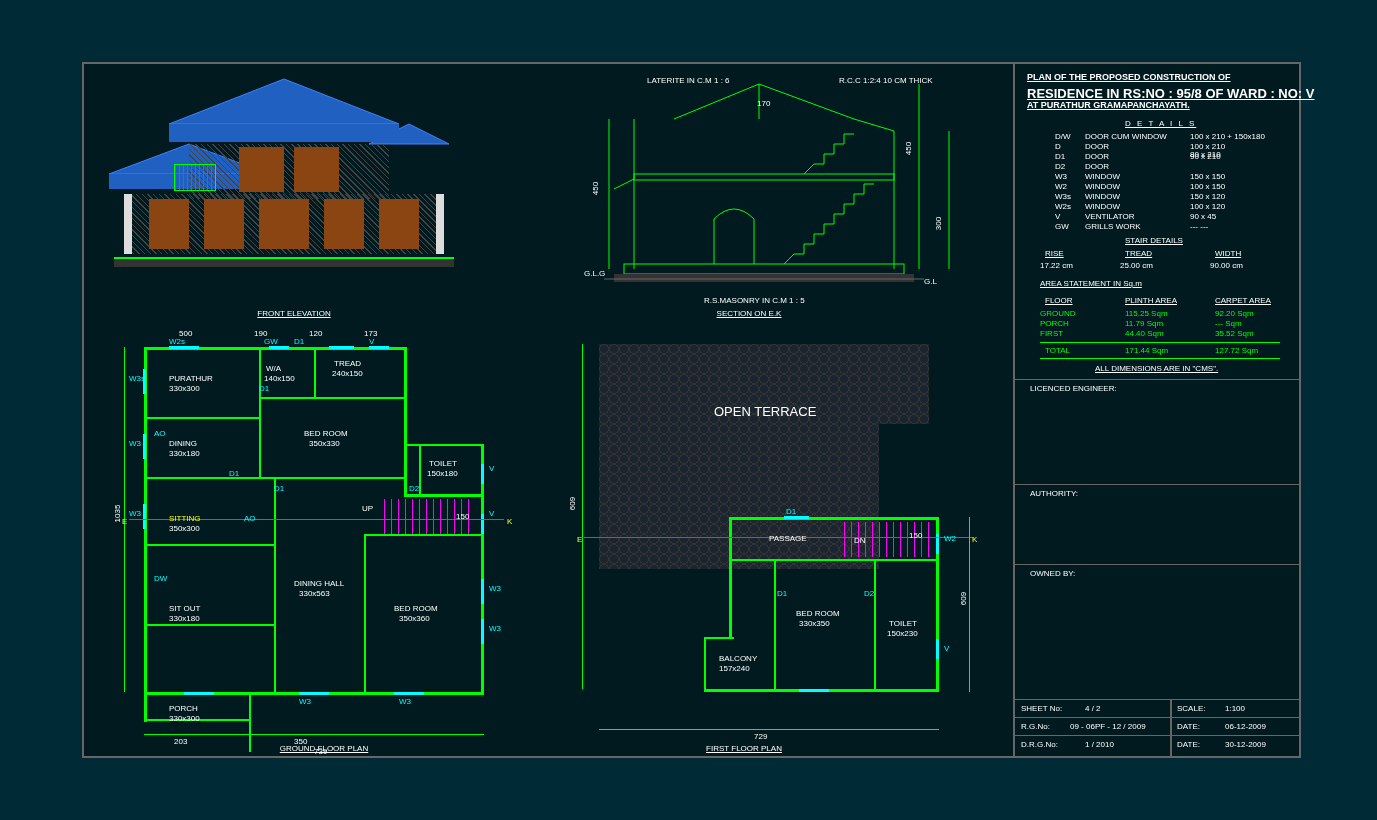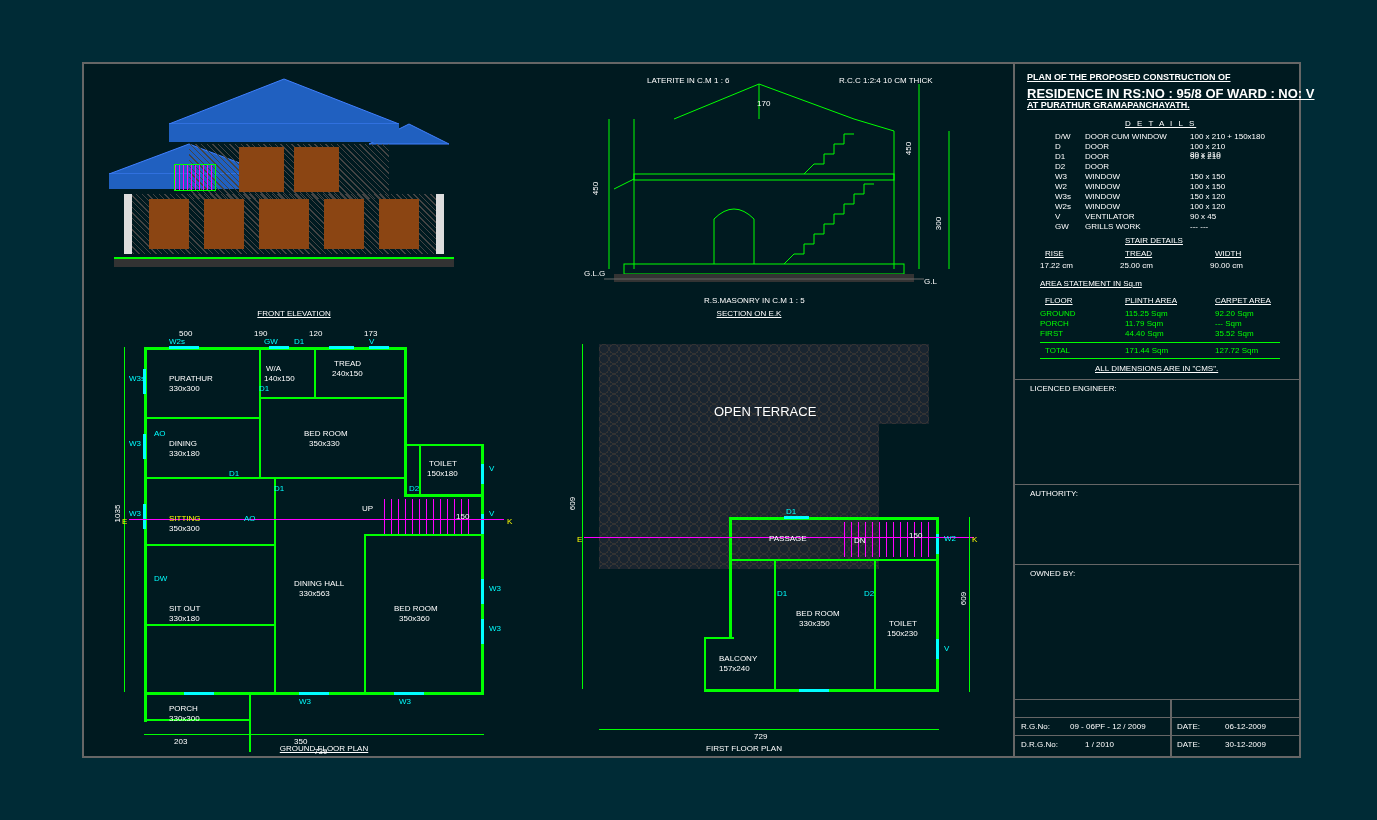--- a/index.html
+++ b/index.html
@@ -259,21 +259,21 @@
 <div class="txt y" style="left:398px;top:196px">K</div>
 <div class="txt w" style="left:335px;top:192px">150</div>
 
 <div class="dim-v" style="left:8px;top:5px;height:345px"></div>
 <div class="txt w" style="left:-8px;top:160px;transform:rotate(-90deg)">609</div>
 <div class="dim-v" style="left:395px;top:178px;height:175px"></div>
 <div class="txt w" style="left:383px;top:255px;transform:rotate(-90deg)">609</div>
 <div class="dim" style="left:25px;top:390px;width:340px"></div>
 <div class="txt w" style="left:180px;top:393px">729</div>
 </div>
-<div class="lbl" style="left:600px;top:680px;width:120px;">FIRST FLOOR PLAN</div>
+<div class="lbl" style="left:600px;top:680px;width:120px;text-decoration:underline">FIRST FLOOR PLAN</div>
 
 <div class="panel-title" style="left:931px">
 <div class="txt w u" style="left:12px;top:8px;font-size:9px;font-weight:bold">PLAN OF THE PROPOSED CONSTRUCTION OF</div>
 <div class="txt w u" style="left:12px;top:22px;font-size:13px;font-weight:bold">RESIDENCE IN RS:NO : 95/8 OF WARD : NO: V</div>
 <div class="txt w u" style="left:12px;top:36px;font-size:9px;font-weight:bold">AT PURATHUR GRAMAPANCHAYATH.</div>
 <div class="txt w u" style="left:110px;top:55px;letter-spacing:2px">D E T A I L S</div>
 
 <div style="position:absolute;left:40px;top:68px;width:230px">
 <div class="txt w" style="left:0;top:0">D/W</div>
           <div class="txt w" style="left:30px;top:0">DOOR CUM WINDOW</div>
@@ -337,20 +337,26 @@
 
 <div class="divider-h" style="top:315px"></div>
 <div class="txt w" style="left:15px;top:320px">LICENCED ENGINEER:</div>
 <div class="divider-h" style="top:420px"></div>
 <div class="txt w" style="left:15px;top:425px">AUTHORITY:</div>
 <div class="divider-h" style="top:500px"></div>
 <div class="txt w" style="left:15px;top:505px">OWNED BY:</div>
 <div class="divider-h" style="top:635px"></div>
 
 <div class="divider-v" style="left:155px;top:635px;height:57px"></div>
+<div class="title-block-row" style="top:635px;height:16px">
+<span class="txt w" style="left:6px;top:4px">SHEET No:</span>
+<span class="txt w" style="left:70px;top:4px">4 / 2</span>
+<span class="txt w" style="left:162px;top:4px">SCALE:</span>
+<span class="txt w" style="left:210px;top:4px">1:100</span>
+</div>
 <div class="title-block-row" style="top:653px;height:16px">
 <span class="txt w" style="left:6px;top:4px">R.G.No:</span>
 <span class="txt w" style="left:55px;top:4px">09 - 06PF - 12 / 2009</span>
 <span class="txt w" style="left:162px;top:4px">DATE:</span>
 <span class="txt w" style="left:210px;top:4px">06-12-2009</span>
 </div>
 <div class="title-block-row" style="top:671px;height:16px">
 <span class="txt w" style="left:6px;top:4px">D.R.G.No:</span>
 <span class="txt w" style="left:70px;top:4px">1 / 2010</span>
 <span class="txt w" style="left:162px;top:4px">DATE:</span>

